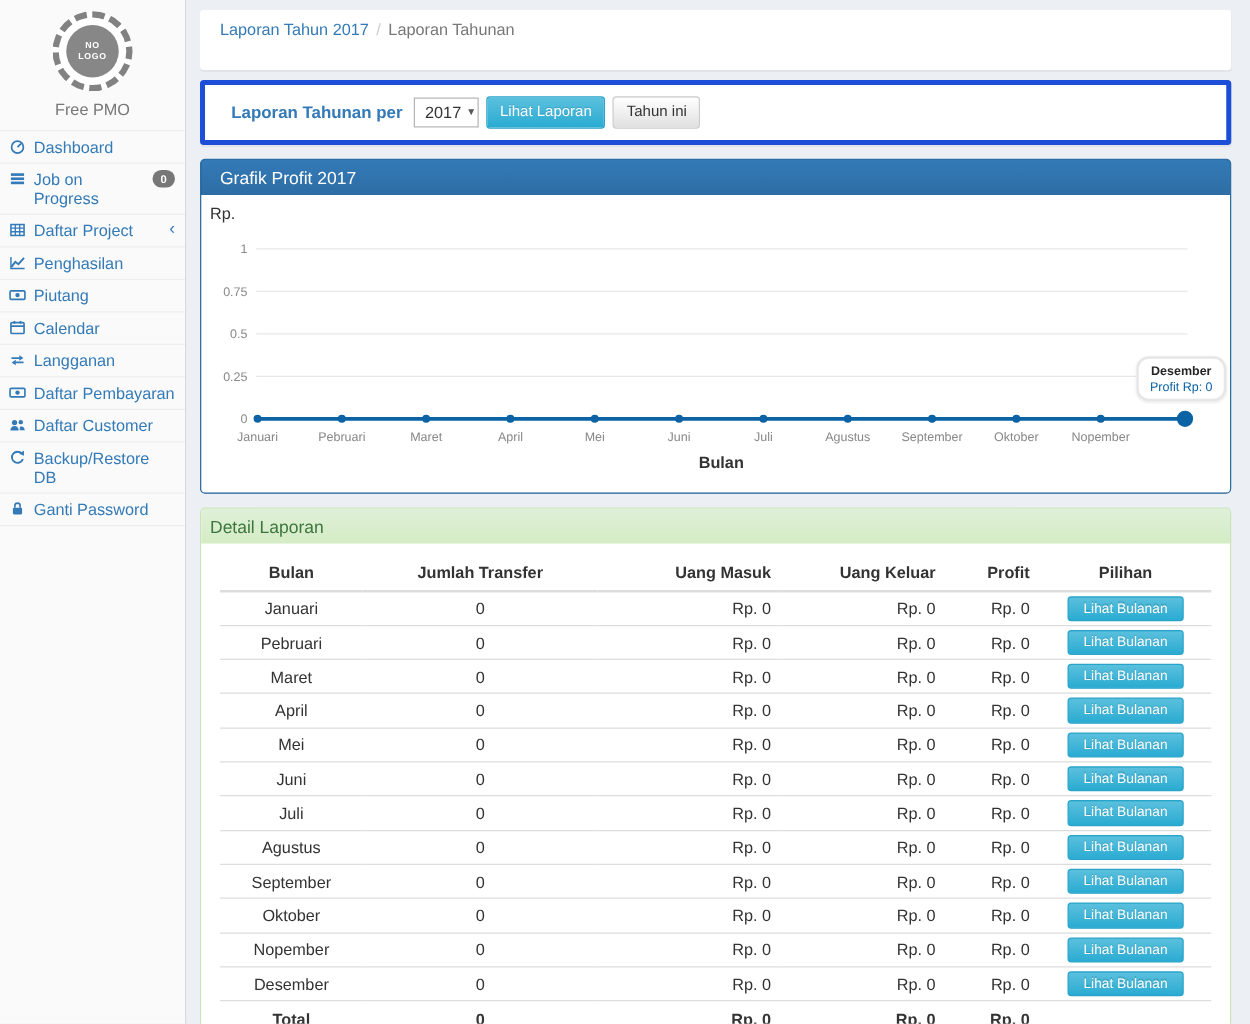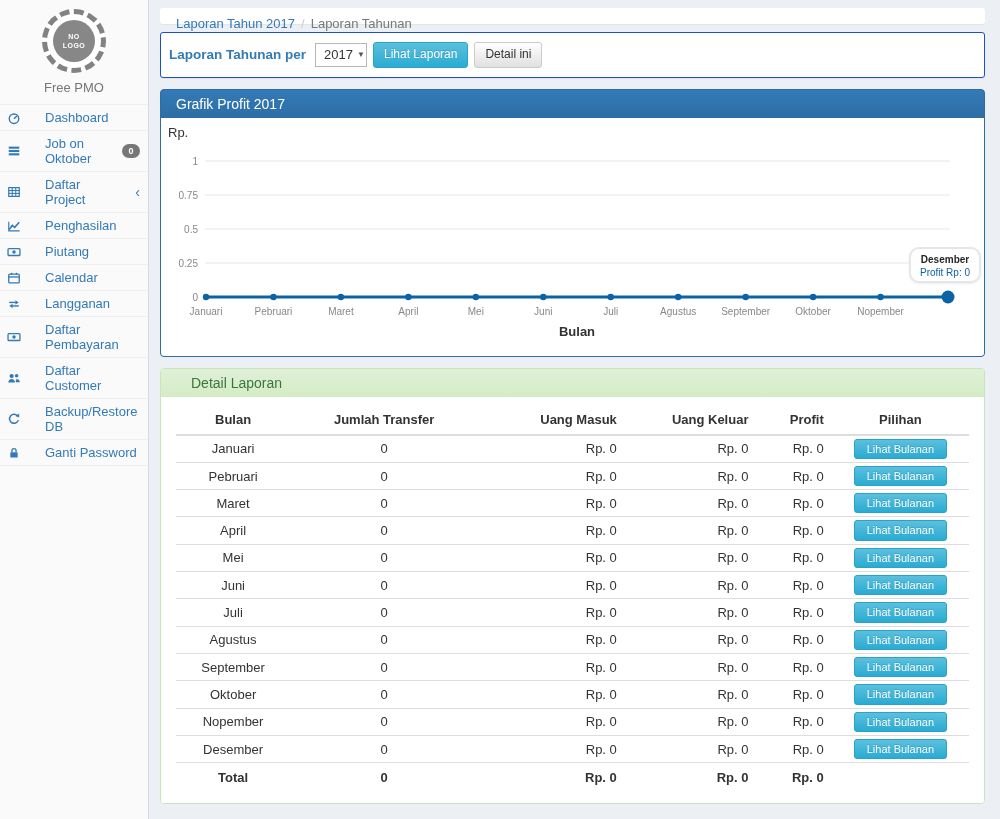--- a/index.html
+++ b/index.html
@@ -8,52 +8,52 @@
     background:#ecf0f5;color:#333;
     font-family:"Liberation Sans","DejaVu Sans",sans-serif;font-size:13px;
   }
   
   aside{position:absolute;left:0;top:0;bottom:0;width:148px;background:#fafafa;border-right:1px solid #d7dbe0;z-index:2}
   .logo-block{padding:9px 0 9px;text-align:center}
   .logo-circle{width:54px;height:54px;margin:0 auto;border:5px dashed #828282;border-radius:50%;background:#fff;display:flex;align-items:center;justify-content:center}
   .logo-inner{width:42px;height:42px;border-radius:50%;background:#878787;color:#fff;font-size:7px;font-weight:bold;display:flex;flex-direction:column;align-items:center;justify-content:center;letter-spacing:.5px;line-height:1.3}
   .brand{margin-top:7px;color:#777;font-size:13px}
   nav{border-top:1px solid #eee}
-  .side-item{display:flex;align-items:center;gap:24px;padding:5px 8px 5px 7px;color:#337ab7;text-decoration:none;border-bottom:1px solid #eee;font-size:13px;cursor:pointer}
+  .side-item{display:flex;gap:6px;padding:5px 8px 5px 7px;color:#337ab7;text-decoration:none;border-bottom:1px solid #eee;font-size:13px;cursor:pointer}
   .side-item .ic{width:14px;height:14px;display:inline-flex;flex:0 0 14px}
   .side-item .ic svg{width:14px;height:14px;fill:currentColor}
   .badge{margin-left:auto;background:#777;color:#fff;border-radius:8px;min-width:14px;height:14px;font-size:9px;line-height:14px;text-align:center;font-weight:bold;padding:0 2px}
   .chev{margin-left:auto;color:#337ab7;font-size:14px;line-height:10px}
   
   main{margin:0 15px 0 160px;padding-top:8px}
   .panel{background:#fff;border-radius:3px;margin-bottom:8px;box-shadow:0 1px 1px rgba(0,0,0,.05)}
-  .bc-panel{height:16px;line-height:32px;padding:0 16px;color:#777}
+  .bc-panel{height:48px;line-height:32px;padding:0 16px;color:#777}
   .bc-panel a{color:#337ab7;text-decoration:none;cursor:pointer}
   .bc-sep{color:#ccc;margin:0 6px}
-  .filter-panel{display:flex;align-items:center;gap:6px;padding:9px 8px;border:1px solid #1d4ed8;margin-bottom:11px}
+  .filter-panel{display:flex;align-items:center;gap:6px;padding:9px 21px;border:4px solid #1d4ed8;margin-bottom:11px}
   .filter-label{color:#337ab7;font-weight:bold;font-size:13.5px;margin-right:3px}
   .select{display:inline-flex;align-items:center;justify-content:space-between;width:52px;height:24px;border:1px solid #b7b7b7;border-radius:0;background:#fff;padding:0 5px 0 8px;color:#333;cursor:pointer;box-sizing:border-box}
   .caret{font-size:8px;color:#555;margin-left:4px}
   .btn{border-radius:3px;font-size:12px;padding:4px 10px;cursor:pointer;border:1px solid transparent;font-family:inherit;line-height:1.3}
   .btn-info{color:#fff;background:linear-gradient(#5bc0de,#2aabd2);border-color:#28a4c9;text-shadow:0 -1px 0 rgba(0,0,0,.15)}
   .btn-default{color:#333;background:linear-gradient(#fff,#e0e0e0);border-color:#ccc}
   .btn-xs{font-size:11px;padding:2px 12px}
   
   .chart-panel{border:1px solid #2e6da4;border-radius:4px;margin-bottom:11px;background:#0c4a6e}
   .panel-heading-blue{background:linear-gradient(#337ab7,#2e6da4);color:#fff;font-size:14px;padding:6px 15px;border-radius:3px 3px 0 0}
   .chart-body{position:relative;height:238px;background:#fff;border-radius:0 0 3px 3px}
   .rp-label{position:absolute;left:7px;top:7px;font-weight:normal;font-size:13px;color:#333}
   #chart-svg{position:absolute;left:0;top:0;display:block}
   #chart-svg text{font-family:"Liberation Sans","DejaVu Sans",sans-serif}
   .m-tooltip{position:absolute;left:748px;top:129px;background:rgba(255,255,255,.97);border:2px solid #e6e6e6;border-radius:10px;padding:3px 9px;text-align:center;font-size:10px;box-shadow:0 1px 2px rgba(0,0,0,.08)}
   .m-tooltip .t1{font-weight:bold;color:#262626;margin:2px 0}
   .m-tooltip .t2{color:#0b62a4;margin:0 0;white-space:nowrap}
   
   .detail-panel{border:1px solid #cbe3bb;border-radius:4px;background:#fff;margin-bottom:0}
-  .panel-heading-green{background:linear-gradient(#dff0d8,#d4ecc5);color:#3c763d;font-size:14px;padding:6px 30px;border-radius:3px 3px 0 0}
+  .panel-heading-green{background:linear-gradient(#dff0d8,#d4ecc5);color:#3c763d;font-size:14px;padding:6px 7px;border-radius:3px 3px 0 0}
   .detail-body{padding:8px 15px 14px;background:#fff;border-radius:0 0 3px 3px}
   table{width:100%;border-collapse:collapse;font-size:13px;color:#333}
   th{padding:7px 8px;border-bottom:2px solid #ddd;font-weight:bold}
   td{padding:3px 8px;border-bottom:1px solid #ddd;height:17px}
   tr.total td{border-bottom:none;font-weight:bold;padding-top:6px}
   .ta-c{text-align:center}.ta-r{text-align:right}
 </style>
 </head>
 <body>
 
@@ -78,21 +78,21 @@
         <span>Dashboard</span>
       </a>
       <a class="side-item">
         <span class="ic">
           <svg viewBox="0 0 16 16" fill="currentColor">
             <rect x="2" y="3" width="12" height="2.4"></rect>
             <rect x="2" y="6.8" width="12" height="2.4"></rect>
             <rect x="2" y="10.6" width="12" height="2.4"></rect>
           </svg>
         </span>
-        <span>Job on Oktober</span>
+        <span>Job on Progress</span>
         <span class="badge">0</span>
       </a>
       <a class="side-item">
         <span class="ic">
           <svg viewBox="0 0 16 16" fill="currentColor">
             <rect x="2" y="3" width="12" height="10" fill="none" stroke="currentColor" stroke-width="1.4"></rect>
             <line x1="2" y1="6.3" x2="14" y2="6.3" stroke="currentColor" stroke-width="1.2"></line>
             <line x1="2" y1="9.6" x2="14" y2="9.6" stroke="currentColor" stroke-width="1.2"></line>
             <line x1="6" y1="3" x2="6" y2="13" stroke="currentColor" stroke-width="1.2"></line>
             <line x1="10" y1="3" x2="10" y2="13" stroke="currentColor" stroke-width="1.2"></line>
@@ -188,21 +188,21 @@
     <a>Laporan Tahun 2017</a><span class="bc-sep">/</span><span>Laporan Tahunan</span>
   </div>
 
   <div class="panel filter-panel">
     <span class="filter-label">Laporan Tahunan per</span>
     <span class="select">
       <span>2017</span>
       <span class="caret">▼</span>
     </span>
     <button class="btn btn-info">Lihat Laporan</button>
-    <button class="btn btn-default">Detail ini</button>
+    <button class="btn btn-default">Tahun ini</button>
   </div>
 
   <section class="chart-panel">
     <div class="panel-heading-blue">Grafik Profit 2017</div>
     <div class="chart-body">
       <span class="rp-label">Rp.</span>
       <svg id="chart-svg" width="823" height="238">
           <line x1="44" y1="179" x2="789" y2="179" stroke="#e7e7e7" stroke-width="1"></line>
           <text x="37" y="182.5" text-anchor="end" fill="#888" font-size="10">0</text>
           <line x1="44" y1="145" x2="789" y2="145" stroke="#e7e7e7" stroke-width="1"></line>

